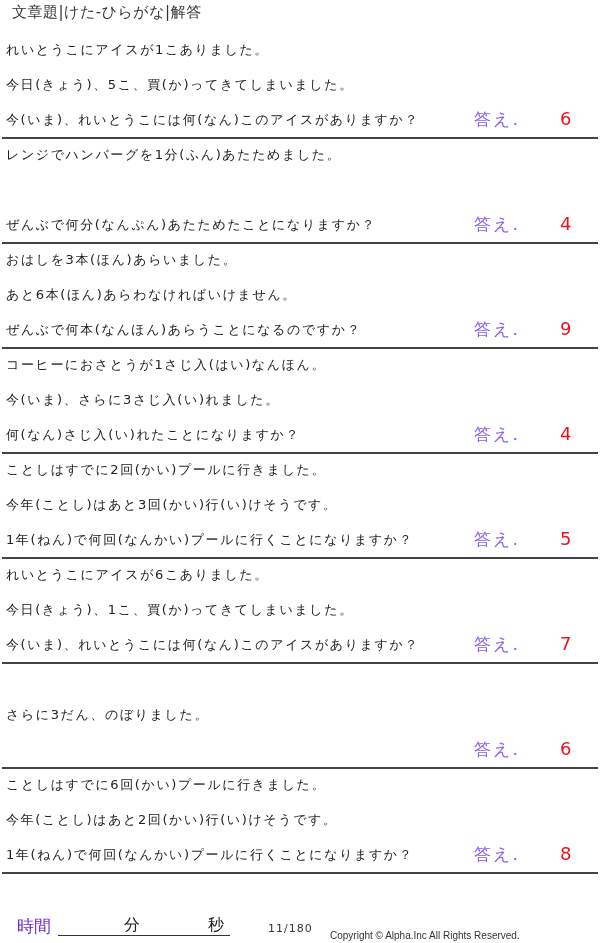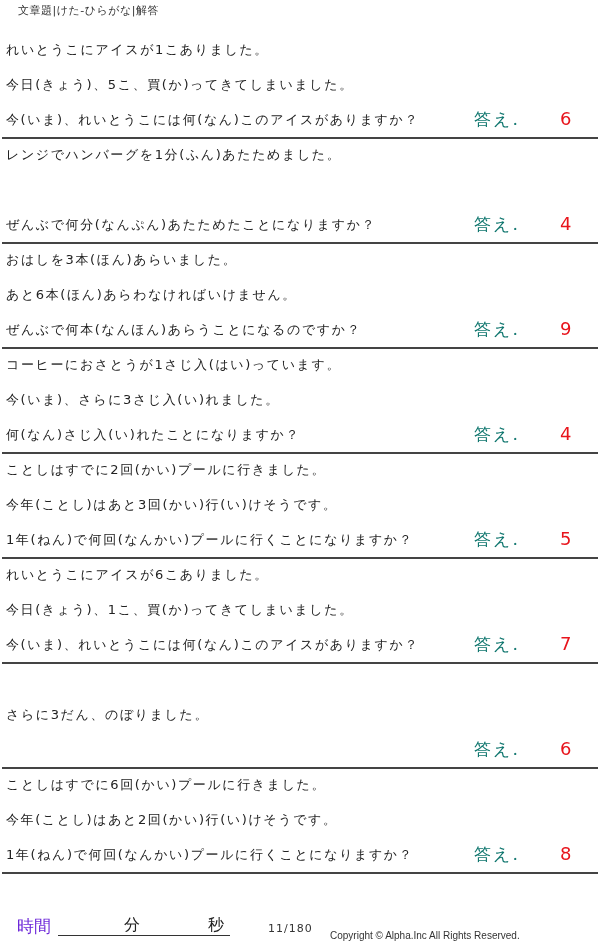--- a/index.html
+++ b/index.html
@@ -10,23 +10,23 @@
     body {
       width: 600px;
       height: 943px;
       position: relative;
       overflow: hidden;
       font-family: "DejaVu Sans", sans-serif;
       color: #222222;
     }
     .header {
       position: absolute;
-      left: 18px;
+      left: 12px;
       top: 3px;
-      font-size: 11px;
+      font-size: 15px;
       color: #333333;
       letter-spacing: 0.5px;
     }
     .problems {
       position: absolute;
       left: 0;
       top: 35px;
       width: 600px;
     }
     .problem {
@@ -43,21 +43,21 @@
     }
     .problem .line1 { top: 6px; }
     .problem .line2 { top: 41px; }
     .problem .line3 { top: 76px; }
     .problem .answer-label {
       position: absolute;
       left: 474px;
       top: 73px;
       font-size: 17px;
       letter-spacing: 2px;
-      color: #0f766e;
+      color: #8b5cf6;
       font-family: "DejaVu Serif", serif;
     }
     .problem .answer-value {
       position: absolute;
       left: 560px;
       top: 73px;
       font-size: 18px;
       color: #e8141c;
     }
     .problem .rule {
@@ -151,21 +151,21 @@
   <div class="problem">
     <div class="line line1">おはしを3本(ほん)あらいました。</div>
     <div class="line line2">あと6本(ほん)あらわなければいけません。</div>
     <div class="line line3">ぜんぶで何本(なんほん)あらうことになるのですか？</div>
     <div class="answer-label">答え.</div>
     <div class="answer-value">9</div>
     <div class="rule"></div>
   </div>
 
   <div class="problem">
-    <div class="line line1">コーヒーにおさとうが1さじ入(はい)っています。</div>
+    <div class="line line1">コーヒーにおさとうが1さじ入(はい)なんほん。</div>
     <div class="line line2">今(いま)、さらに3さじ入(い)れました。</div>
     <div class="line line3">何(なん)さじ入(い)れたことになりますか？</div>
     <div class="answer-label">答え.</div>
     <div class="answer-value">4</div>
     <div class="rule"></div>
   </div>
 
   <div class="problem">
     <div class="line line1">ことしはすでに2回(かい)プールに行きました。</div>
     <div class="line line2">今年(ことし)はあと3回(かい)行(い)けそうです。</div>

